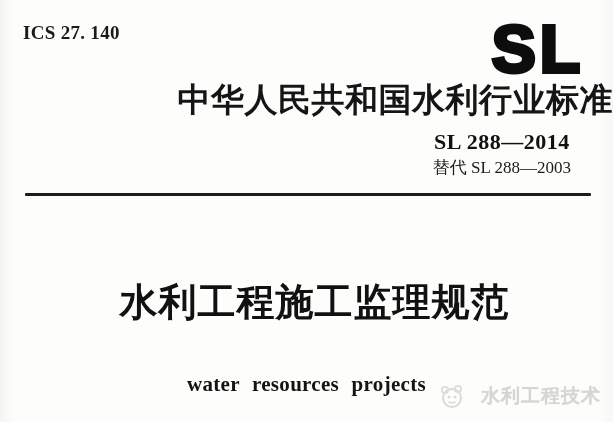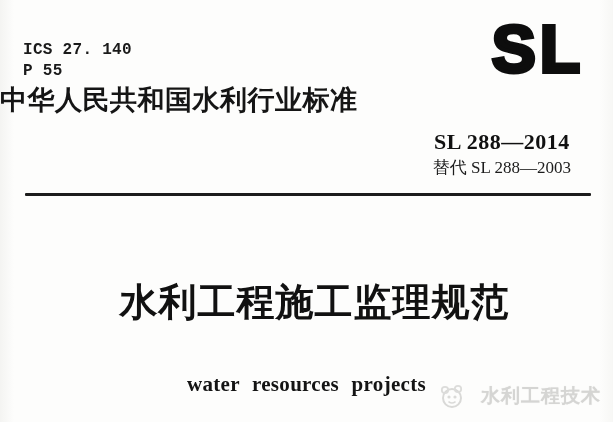--- a/index.html
+++ b/index.html
@@ -11,40 +11,40 @@
     position:relative;
     width:613px;height:422px;
     margin:0 auto;
     background:linear-gradient(90deg,#f4f4f2 0px,#fdfdfc 14px,#fdfdfc 600px,#f7f7f5 613px);
     overflow:hidden;
     color:#141414;
   }
   
   .ics-block{
     position:absolute;left:23px;top:22px;
-    font-family:Liberation Mono, monospace;
-    font-weight:bold;font-size:16px;line-height:21px;
-    color:#1a1a1a;letter-spacing:0.3px;margin-top:18px;
+    font-family:Liberation Serif, serif;
+    font-weight:bold;font-size:19px;line-height:21px;
+    color:#1a1a1a;letter-spacing:0.3px;
   }
   
   .sl-logo{
     position:absolute;right:29px;top:14px;
     font-family:"Liberation Sans","DejaVu Sans",sans-serif;
     font-weight:bold;font-size:66px;line-height:70px;
     letter-spacing:4px;
     color:#0d0d0d;
     -webkit-text-stroke:4px #0d0d0d;
     transform:scaleY(1.02);
   }
   
   .std-category{
     position:absolute;left:0;top:85px;width:100%;
-    text-align:left;
+    text-align:right;
     font-family:"Liberation Sans","DejaVu Sans",sans-serif;
-    font-weight:bold;font-size:27px;line-height:30px;
+    font-weight:bold;font-size:33px;line-height:30px;
     letter-spacing:0.5px;color:#151515;
   }
   
   .std-number-block{
     position:absolute;right:42px;top:130px;
     text-align:center;
   }
   .std-number{
     font-family:"Liberation Serif", serif;
     font-weight:bold;font-size:22px;line-height:24px;
@@ -92,21 +92,20 @@
   }
   .wm-icon{display:block;}
 </style>
 </head>
 <body>
 
 <div class="page">
 
   <div class="ics-block">
     <div>ICS 27. 140</div>
-    <div>P 55</div>
   </div>
 
   <div class="sl-logo">SL</div>
 
   <div class="std-category">中华人民共和国水利行业标准</div>
 
   <div class="std-number-block">
     <div class="std-number">SL 288—2014</div>
     <div class="std-supersedes">替代 SL 288—2003</div>
   </div>

